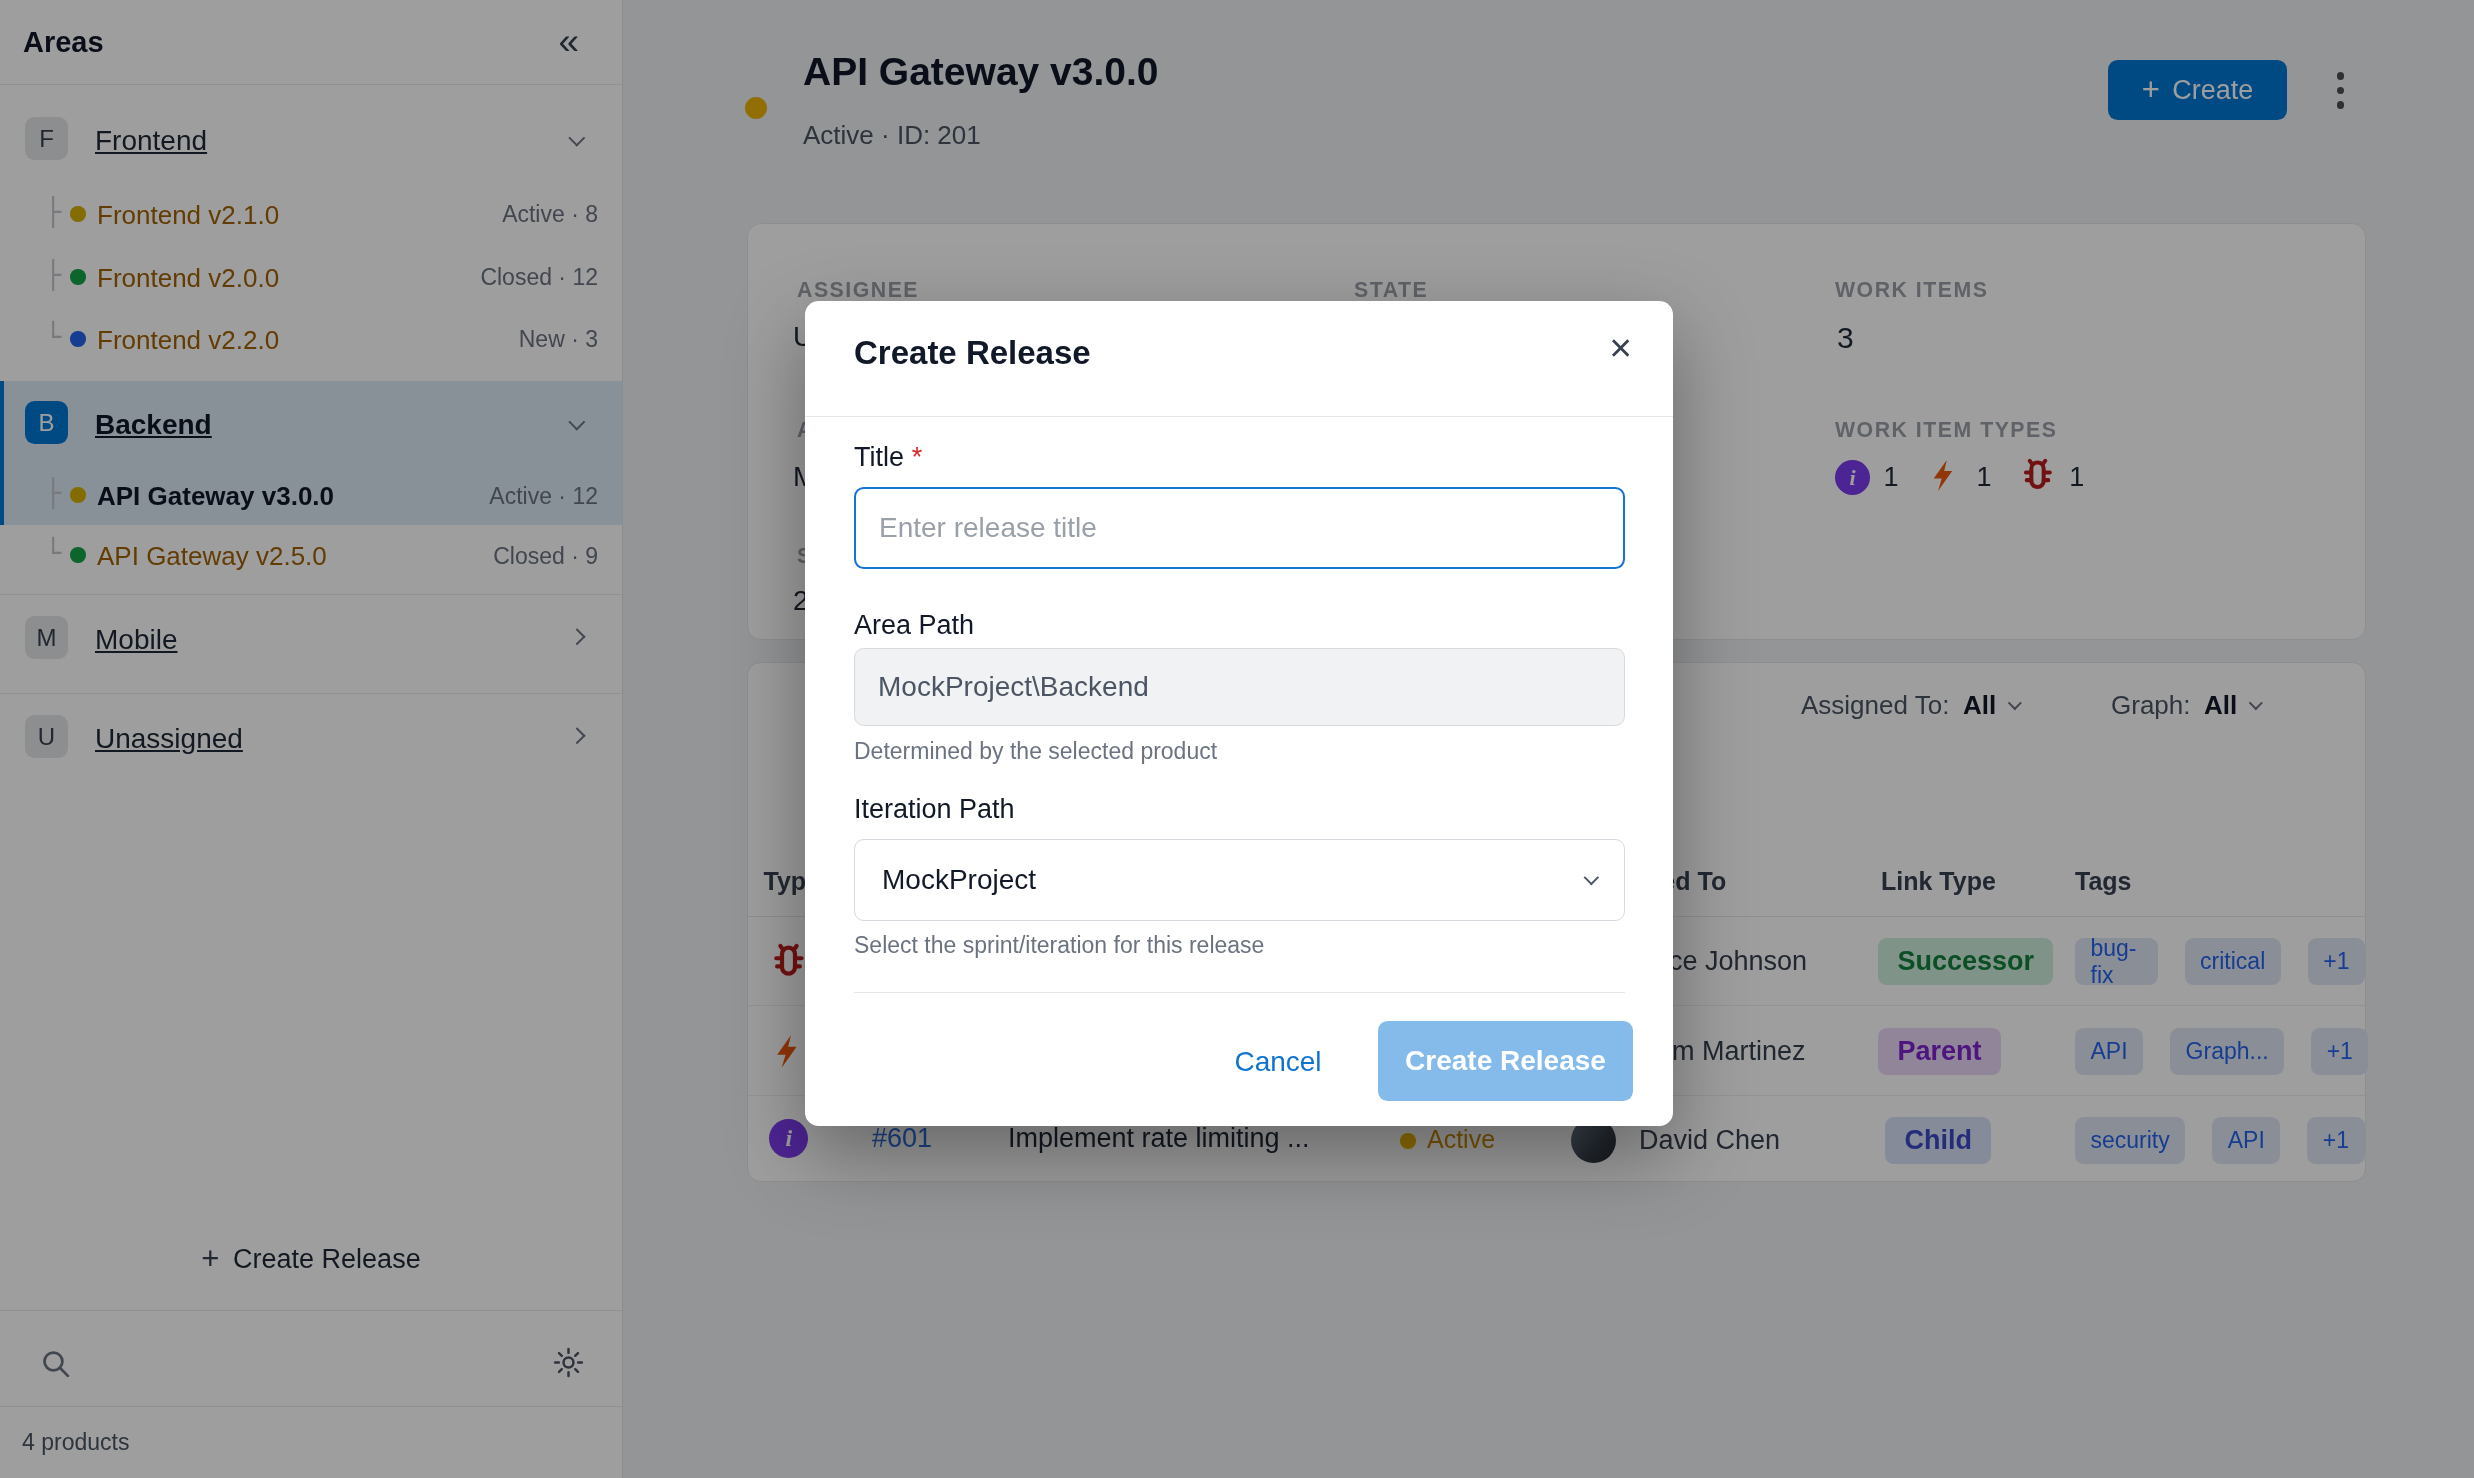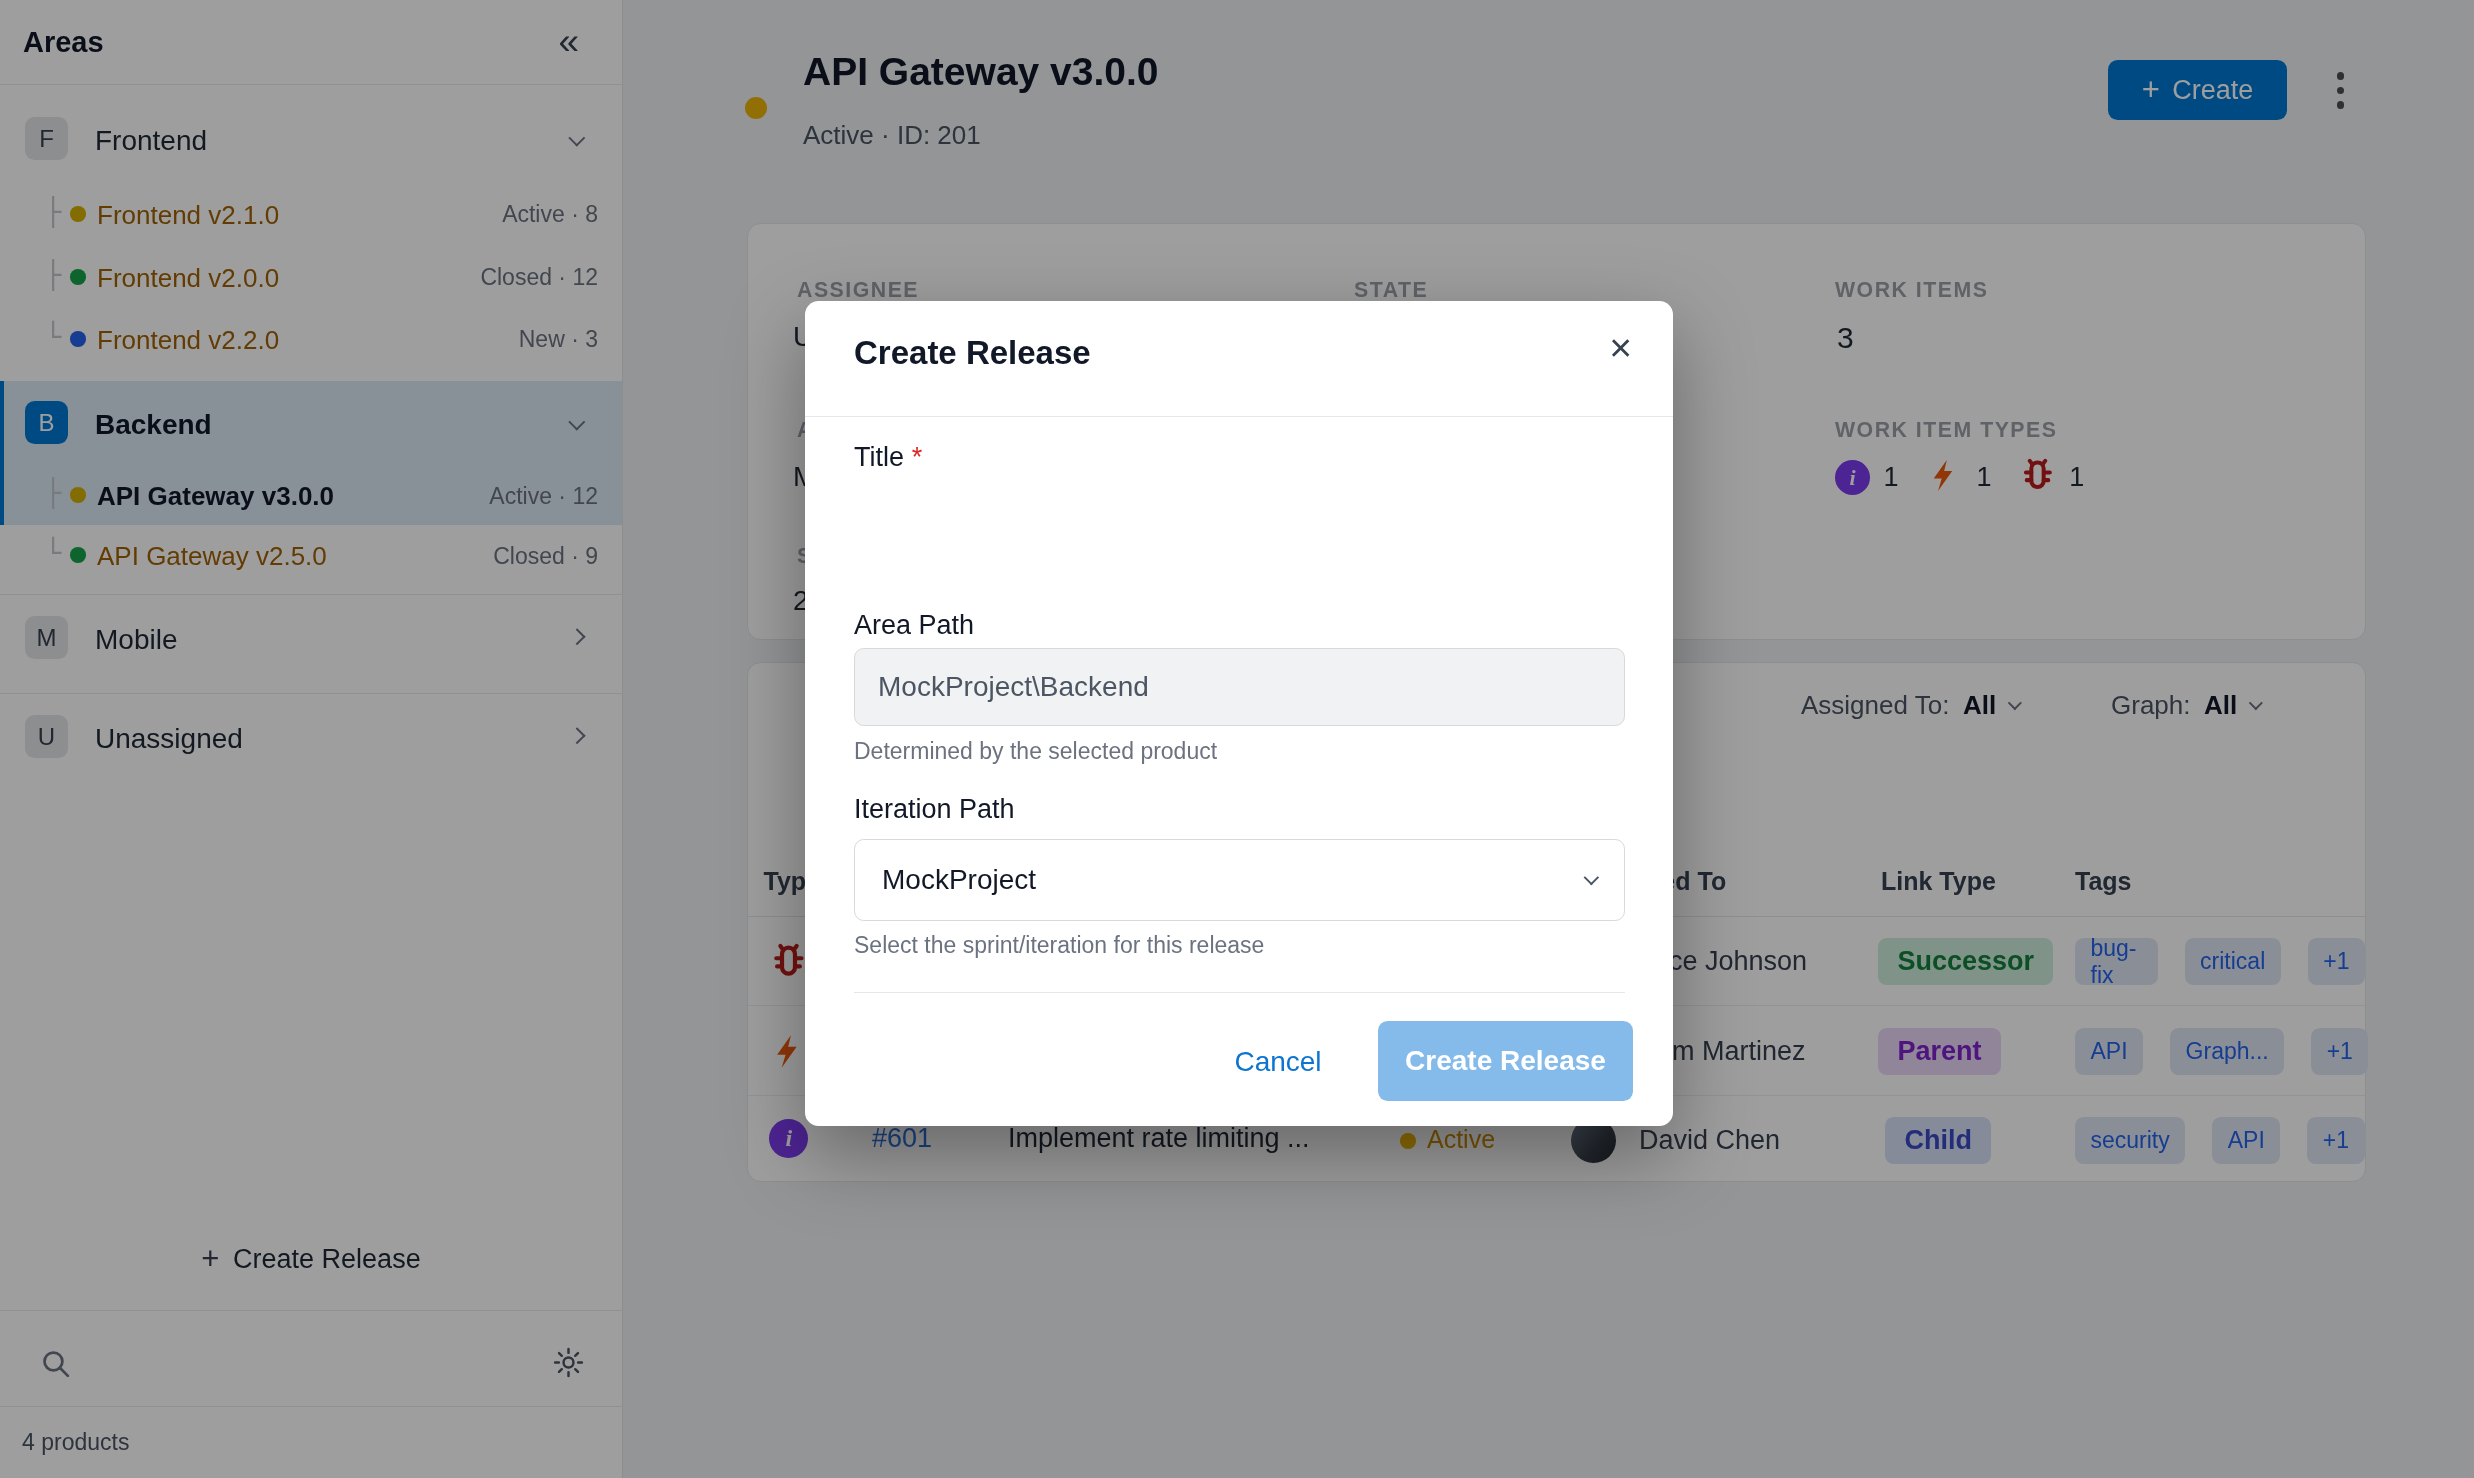--- a/index.html
+++ b/index.html
@@ -11,21 +11,21 @@
     color:#1f2937;
   }
   
   .sidebar { position:absolute; left:0; top:0; width:623px; height:1479px; background:#ffffff; border-right:1px solid #e2e4e7; }
   .sb-header { position:absolute; left:0; top:0; width:100%; height:85px; border-bottom:1px solid #e8eaec; }
   .sb-title { position:absolute; left:23px; top:26px; font-size:29px; font-weight:700; color:#111827; }
   .sb-collapse { position:absolute; right:43px; top:21.3px; font-size:37px; color:#374151; cursor:pointer; }
   .sb-row { position:absolute; left:0; width:100%; }
   .avatar-sq { position:absolute; left:25px; width:43px; height:43px; border-radius:9.7px; background:#e4e5e7; color:#374151; display:flex; align-items:center; justify-content:center; font-size:24px; font-weight:500; }
   .avatar-sq.blue { background:#0078d4; color:#fff; }
-  .grp-name { position:absolute; left:95px; font-size:28px; font-weight:500; color:#1f2937; }
+  .grp-name { position:absolute; left:95px; font-size:28px; font-weight:500; color:#1f2937;text-decoration:underline; }
   .grp-name.bold { font-weight:600; color:#111827; }
   .chev { display:inline-block; width:11.6px; height:11.6px; border-right:2.9px solid #6b7280; border-bottom:2.9px solid #6b7280; }
   .chev.down { transform:rotate(45deg); }
   .chev.right { transform:rotate(-45deg); }
   .grp-chev { position:absolute; right:39px; }
   .tree-conn { position:absolute; left:45px; font-family:"DejaVu Sans",sans-serif; font-size:27px; color:#c2c6cb; }
   .tree-dot { position:absolute; left:70px; width:15.5px; height:15.5px; border-radius:50%; }
   .tree-name { position:absolute; left:97px; font-size:26px; color:#a16207; }
   .tree-name.sel { font-weight:700; color:#111827; }
   .tree-meta { position:absolute; right:24px; font-size:23px; color:#6b7280; }
@@ -327,20 +327,21 @@
   <div class="overlay"></div>
 
   <div class="modal">
     <div class="m-title">Create Release</div>
     <div class="m-close">×</div>
     <div class="m-hdiv"></div>
 
     <div class="m-label" style="top:141px;">
       <span>Title</span><span class="req">*</span>
     </div>
+    <input class="m-input focused" style="top: 186px;" placeholder="Enter release title">
 
     <div class="m-label" style="top:309px;">Area Path</div>
     <input class="m-input disabled" style="top: 347px; height: 78px;" disabled="" value="MockProject\Backend">
     <div class="m-hint" style="top:437px;">Determined by the selected product</div>
 
     <div class="m-label" style="top:493px;">Iteration Path</div>
     <div class="m-select" style="top:538px;">
       <span>MockProject</span>
       <span class="chev down"></span>
     </div>

